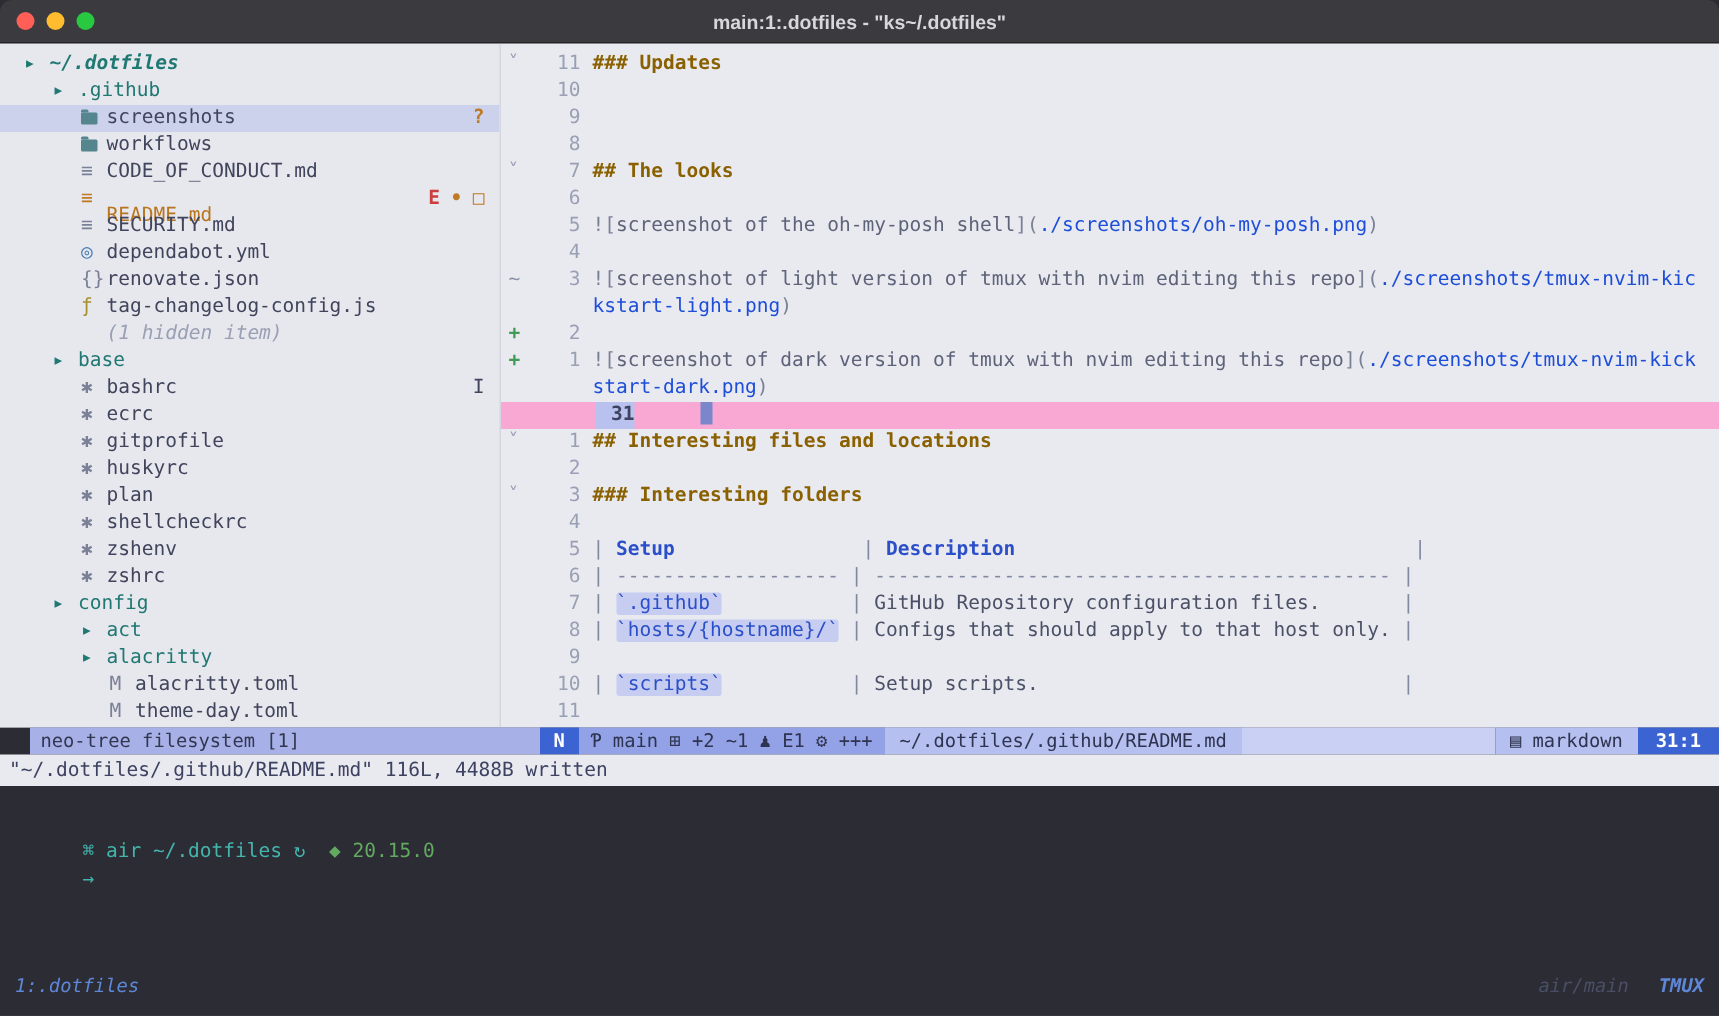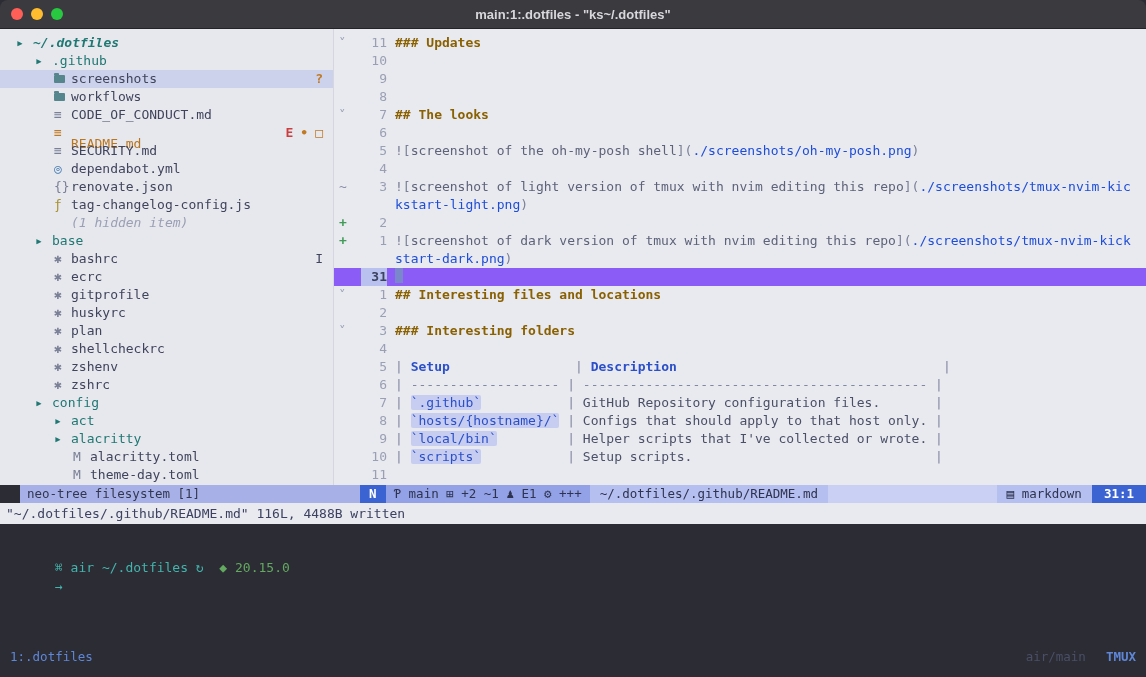--- a/index.html
+++ b/index.html
@@ -41,21 +41,21 @@
   .b-dark{color:#40455c;}
 
   .editor{flex:1;padding-top:5px;overflow:hidden;background:#e9e9f0;color:#4a5066;}
   .erow{height:18px;line-height:18px;display:flex;white-space:pre;}
   .erow .mark{width:22px;flex:none;padding-left:5px;color:#9aa0b4;}
   .mark.m-add{color:#3f9b55;font-weight:700;}
   .mark.m-chg{color:#8a90a8;}
   .mark.m-fold{color:#9aa0b4;}
   .erow .num{width:26px;flex:none;text-align:right;color:#9aa0b4;}
   .erow .txt{margin-left:8px;}
-  .erow.cursorline{background:#8b5cf6;}
+  .erow.cursorline{background:#f9a8d4;gap:36px;}
   .erow.cursorline .num{color:#3c4260;font-weight:700;background:#b9c2ee;}
   .cursor-block{display:inline-block;width:8px;height:15px;background:#7b87cb;vertical-align:-2px;}
   .s-h{color:#8a6100;font-weight:700;}
   .s-code{color:#2b4fc8;background:#c6cdf1;border-radius:2px;}
   .s-punct{color:#7a8096;}
   .s-alt{color:#5d6378;}
   .s-url{color:#1d4ed8;}
   .s-pipe{color:#8189a0;}
   .s-th{color:#2b4fc8;font-weight:700;}
   .s-td{color:#4a5066;}
@@ -76,21 +76,21 @@
            padding-left:6px;white-space:pre;}
 
   
   .shell{flex:1;background:#2c2c35;position:relative;padding:15px 0 0 8px;}
   .prompt-line{height:19px;line-height:19px;white-space:pre;}
   .p-teal{color:#43b5ac;}
   .p-green{color:#63a95f;}
 
   
   .tmuxbar{position:absolute;left:0;right:0;bottom:11px;height:18px;line-height:18px;
-           display:flex;justify-content:space-between;padding:0 10px;font-size:12.5px;white-space:pre;}
+           display:flex;justify-content:space-between;padding:0 10px;font-size:12.5px;white-space:pre;font-style:italic;}
   .tm-left{color:#5f87d7;}
   .tm-session{color:#4a4f66;}
   .tm-label{color:#5f87d7;font-weight:700;margin-left:20px;}
 </style>
 </head>
 <body>
 
 <div class="window">
 
   <div class="titlebar">
@@ -149,21 +149,21 @@
           <div class="erow"><span class="mark "></span><span class="num"></span><span class="txt"><span class="s-url">start-dark.png</span><span class="s-punct">)</span></span></div>
           <div class="erow cursorline"><span class="mark "></span><span class="num">31</span><span class="txt"><span class="cursor-block"></span></span></div>
           <div class="erow"><span class="mark m-fold">˅</span><span class="num">1</span><span class="txt"><span class="s-h">## Interesting files and locations</span></span></div>
           <div class="erow"><span class="mark "></span><span class="num">2</span><span class="txt"></span></div>
           <div class="erow"><span class="mark m-fold">˅</span><span class="num">3</span><span class="txt"><span class="s-h">### Interesting folders</span></span></div>
           <div class="erow"><span class="mark "></span><span class="num">4</span><span class="txt"></span></div>
           <div class="erow"><span class="mark "></span><span class="num">5</span><span class="txt"><span class="s-pipe">| </span><span class="s-th">Setup</span><span class="s-plain">                </span><span class="s-pipe">| </span><span class="s-th">Description</span><span class="s-plain">                                  </span><span class="s-pipe">|</span></span></div>
           <div class="erow"><span class="mark "></span><span class="num">6</span><span class="txt"><span class="s-pipe">| ------------------- | -------------------------------------------- |</span></span></div>
           <div class="erow"><span class="mark "></span><span class="num">7</span><span class="txt"><span class="s-pipe">| </span><span class="s-code">`.github`</span><span class="s-plain">           </span><span class="s-pipe">| </span><span class="s-td">GitHub Repository configuration files.</span><span class="s-plain">       </span><span class="s-pipe">|</span></span></div>
           <div class="erow"><span class="mark "></span><span class="num">8</span><span class="txt"><span class="s-pipe">| </span><span class="s-code">`hosts/{hostname}/`</span><span class="s-plain"> </span><span class="s-pipe">| </span><span class="s-td">Configs that should apply to that host only.</span><span class="s-plain"> </span><span class="s-pipe">|</span></span></div>
-          <div class="erow"><span class="mark "></span><span class="num">9</span><span class="txt"><span class="s-pipe">| </span><span class="s-code">`local/bin`</span><span class="s-plain">         </span><span class="s-pipe">| </span><span class="s-td">Helper scripts that I've collected or wrote.</span><span class="s-plain"> </span><span class="s-pipe">|</span></span></div>
+          <div class="erow"><span class="mark "></span><span class="num">9</span></div>
           <div class="erow"><span class="mark "></span><span class="num">10</span><span class="txt"><span class="s-pipe">| </span><span class="s-code">`scripts`</span><span class="s-plain">           </span><span class="s-pipe">| </span><span class="s-td">Setup scripts.</span><span class="s-plain">                               </span><span class="s-pipe">|</span></span></div>
           <div class="erow"><span class="mark "></span><span class="num">11</span><span class="txt"></span></div>
         </div>
     </div>
   </div>
 
   <div class="statusline">
     <div class="st-neotree">neo-tree filesystem [1]</div>
     <div class="st-mode">N</div>
     <div class="st-git">Ƥ main ⊞ +2 ~1 ♟ E1 ⚙ +++</div>

